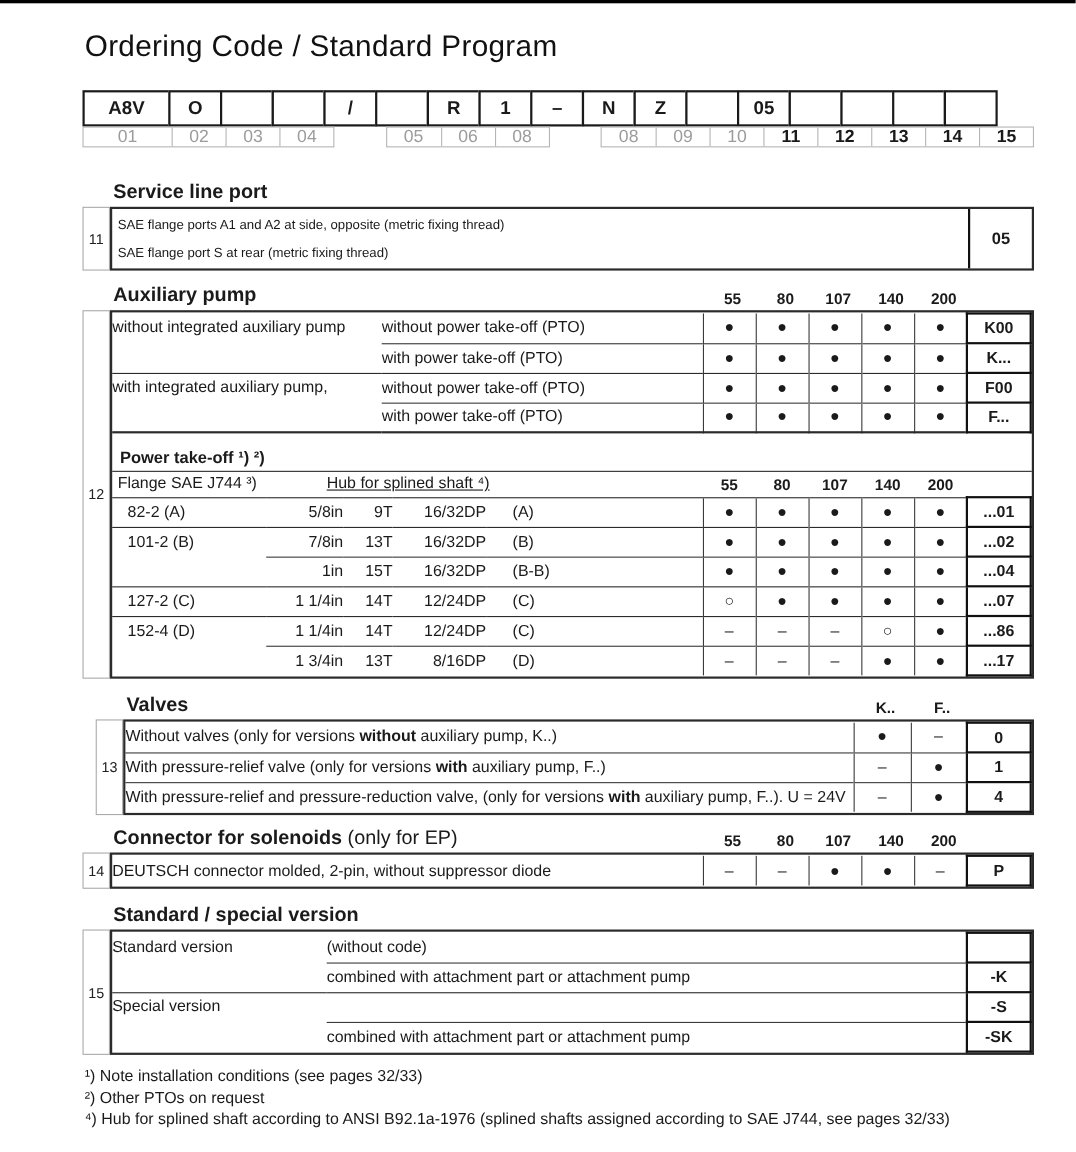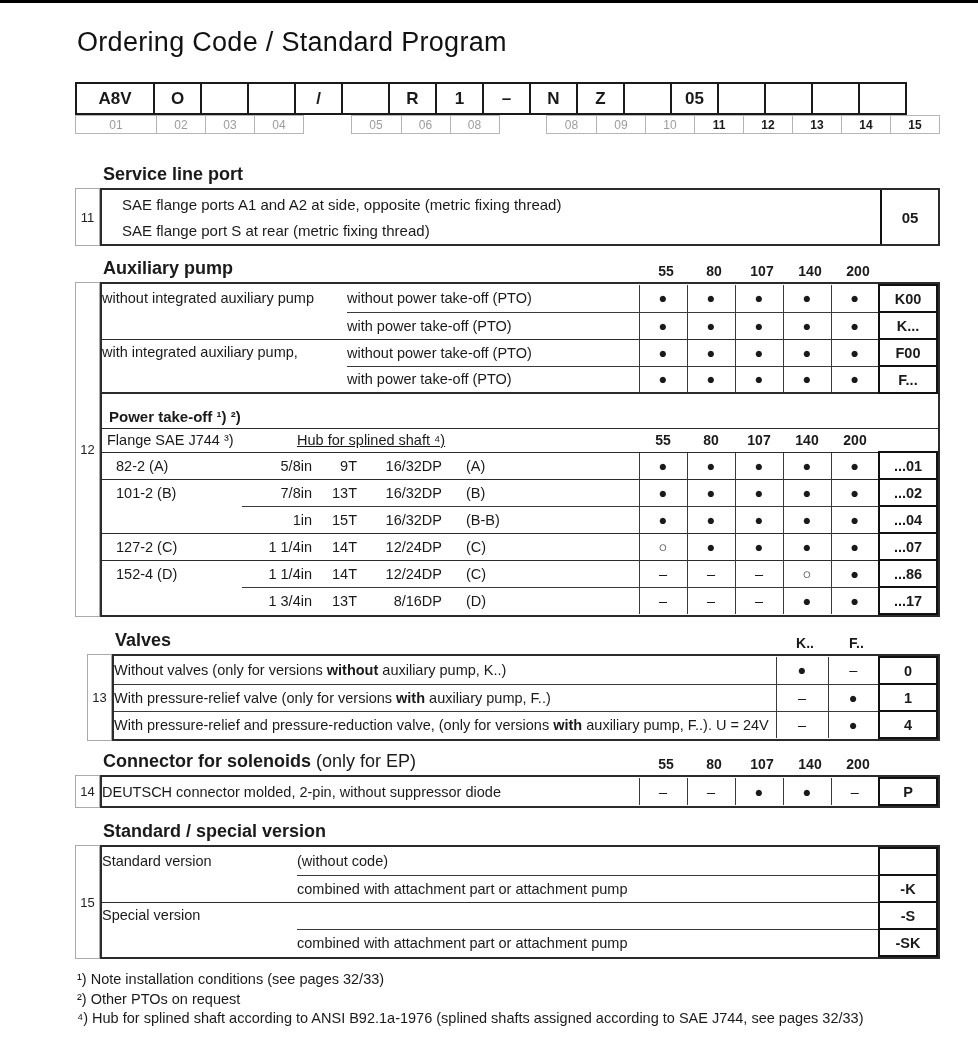--- a/index.html
+++ b/index.html
@@ -16,21 +16,21 @@
 
   
   .code-row{display:flex;}
   .code-cell{
     box-sizing:border-box;width:49px;height:33px;margin-left:-2px;
     border:2px solid #1a1a1a;background:#fff;
     display:flex;align-items:center;justify-content:center;
     font-weight:700;font-size:17px;
   }
   .code-cell.first{width:80px;margin-left:0;}
-  .num-row{display:flex;height:19px;font-size:12px;}
+  .num-row{display:flex;height:19px;font-size:16px;}
   .num-group{display:flex;border:1px solid #b5b5b5;box-sizing:border-box;}
   .num-cell{
     box-sizing:border-box;width:49px;border-left:1px solid #b5b5b5;
     display:flex;align-items:center;justify-content:center;color:#9c9c9c;
   }
   .num-cell.first{border-left:none;}
   .num-cell.wide{width:80px;}
   .num-cell.strong{color:#1a1a1a;font-weight:700;}
   .num-gap{width:49px;}
 
@@ -60,21 +60,21 @@
   td.kf{border-left:1px solid #3a3a3a;text-align:center;font-size:15px;}
   td.codecell{border:2px solid #111;text-align:center;font-weight:700;font-size:14.5px;}
   tr.sep-full td{border-top:1.5px solid #2b2b2b;}
   tr.sep-part td{border-top:1px solid #3a3a3a;}
   tr.sep-part td.nosep{border-top:none;}
   table.aux{border-bottom:2px solid #2b2b2b;}
 
   
   .s11-grid{display:grid;grid-template-columns:1fr 58px;}
   .s11-lines{padding:1px 0;}
-  .s11-lines div{height:26px;display:flex;align-items:center;padding-left:20px;font-size:15px;}
+  .s11-lines div{height:26px;display:flex;align-items:center;padding-left:5px;font-size:12px;}
   .code-big{border-left:2px solid #111;display:flex;align-items:center;justify-content:center;font-weight:700;font-size:15px;}
 
   
   .pto-heading{margin-top:12px;padding:2px 0 3px 7px;font-weight:700;font-size:15px;border-bottom:1.5px solid #2b2b2b;}
   table.pto td.fl{padding-left:14px;}
   table.pto td.sz{text-align:right;}
   table.pto td.th{text-align:right;}
   table.pto td.dp{text-align:right;}
   table.pto td.lt{padding-left:24px;}
   tr.pto-head td{font-size:14.5px;border-bottom:1.5px solid #2b2b2b;height:22px;}

